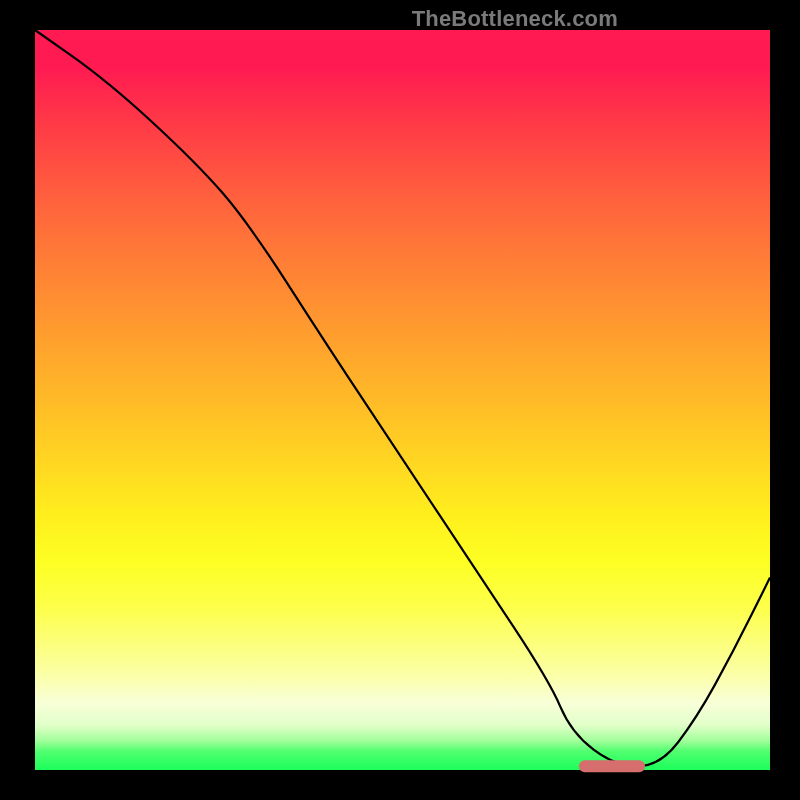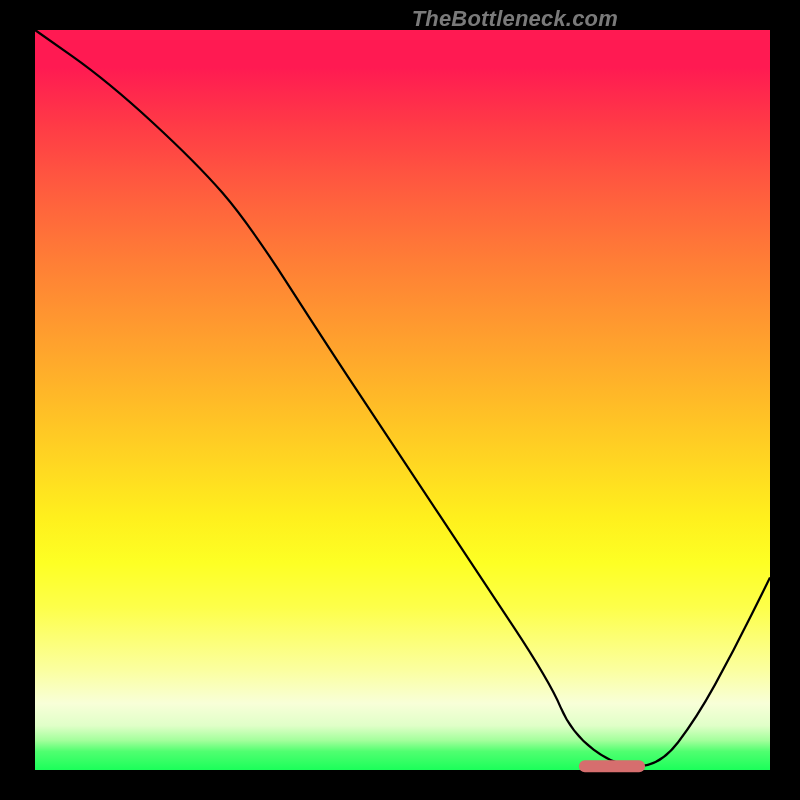--- a/index.html
+++ b/index.html
@@ -7,21 +7,20 @@
     padding: 0;
     width: 800px;
     height: 800px;
     background: #000;
     overflow: hidden;
   }
   .container {
     position: relative;
     width: 648px;
     height: 800px;
-    font-style: italic;
   }
   .plot-area {
     position: absolute;
     left: 35px;
     top: 30px;
     width: 735px;
     height: 740px;
     background: linear-gradient(to bottom,
       #ff1a52 0%,
       #ff1a52 5%,

